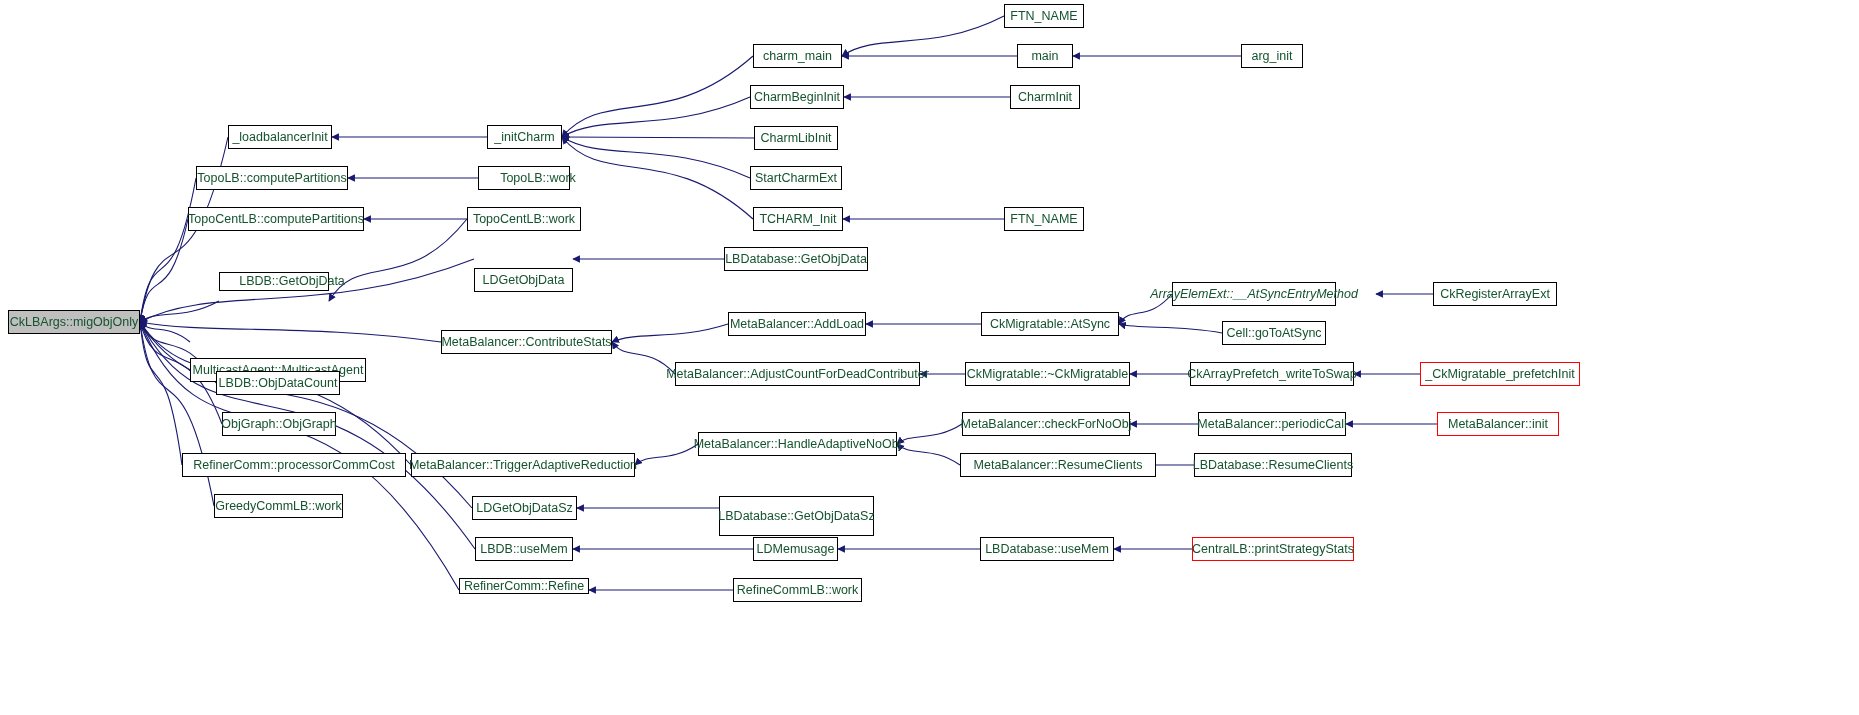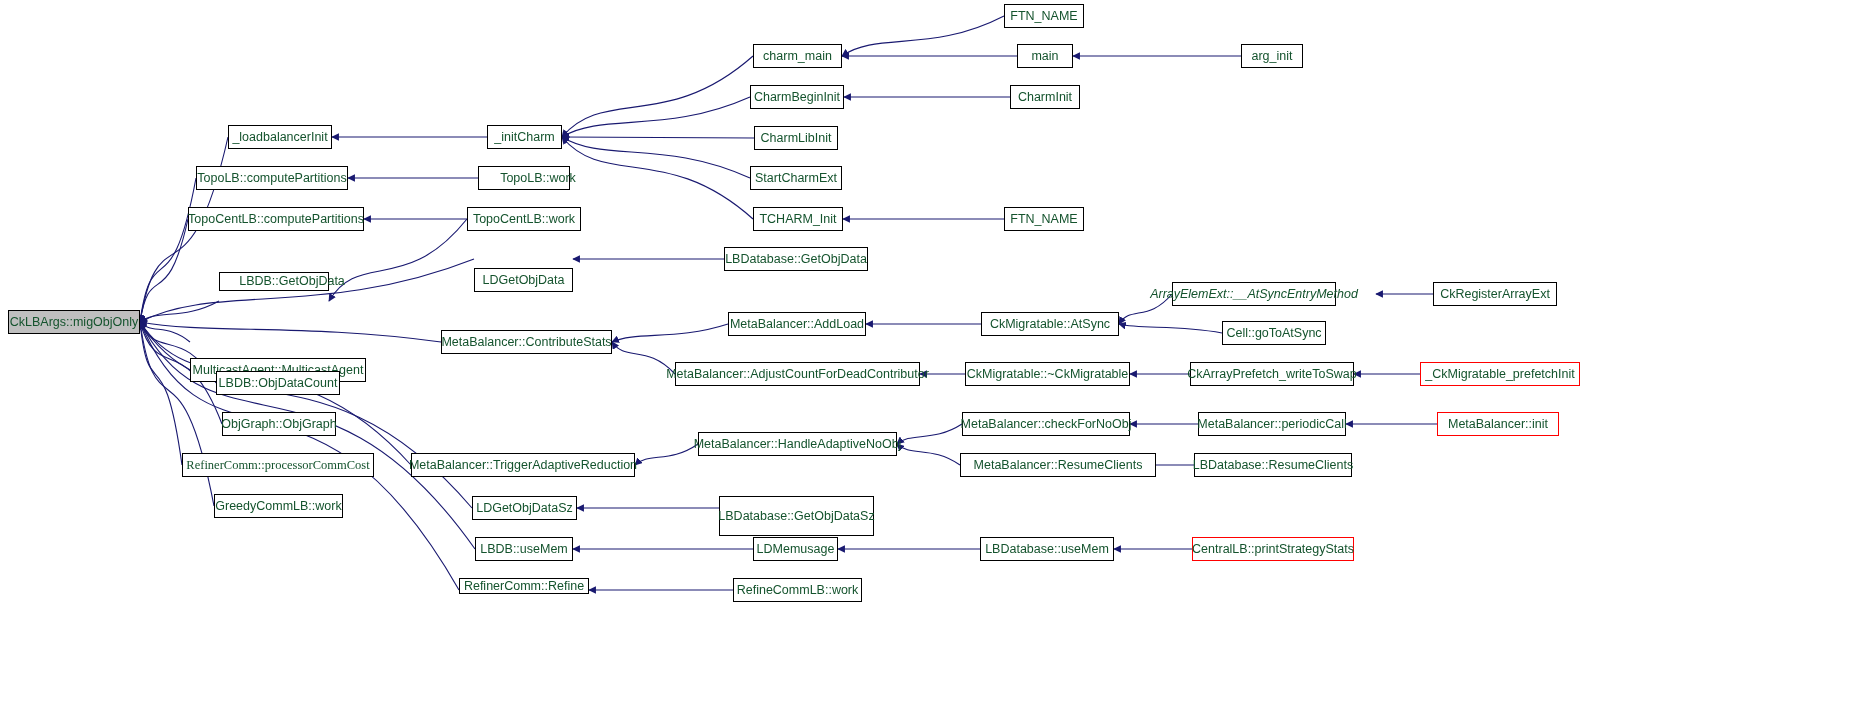--- a/index.html
+++ b/index.html
@@ -104,21 +104,21 @@
       <path d="M 1437 424 L 1346 424" fill="none" stroke="#191970" stroke-width="1.1" marker-end="url(#arrow)"></path>
     </svg>
 <div class="node root" style="left: 8px; top: 310px; width: 132px; height: 24px;">CkLBArgs::migObjOnly</div>
     <div class="node" style="left: 228px; top: 125px; width: 104px; height: 24px;">_loadbalancerInit</div>
     <div class="node" style="left: 196px; top: 166px; width: 152px; height: 24px;">TopoLB::computePartitions</div>
     <div class="node" style="left: 188px; top: 207px; width: 176px; height: 24px;">TopoCentLB::computePartitions</div>
     <div class="node" style="left: 219px; top: 272px; width: 110px; height: 19px; padding-left: 36px;">LBDB::GetObjData</div>
     <div class="node" style="left: 190px; top: 330px; width: 176px; height: 24px; margin-top: 28px;">MulticastAgent::MulticastAgent</div>
     <div class="node" style="left: 216px; top: 371px; width: 124px; height: 24px;">LBDB::ObjDataCount</div>
     <div class="node" style="left: 222px; top: 412px; width: 114px; height: 24px;">ObjGraph::ObjGraph</div>
-    <div class="node" style="left: 182px; top: 453px; width: 192px; height: 24px; font-family: Liberation Serif, serif;">RefinerComm::processorCommCost</div>
+    <div class="node" style="left: 182px; top: 453px; width: 224px; height: 24px;">RefinerComm::processorCommCost</div>
     <div class="node" style="left: 214px; top: 494px; width: 129px; height: 24px;">GreedyCommLB::work</div>
     <div class="node" style="left: 487px; top: 125px; width: 75px; height: 24px;">_initCharm</div>
     <div class="node" style="left: 478px; top: 166px; width: 92px; height: 24px; padding-left: 28px;">TopoLB::work</div>
     <div class="node" style="left: 467px; top: 207px; width: 114px; height: 24px;">TopoCentLB::work</div>
     <div class="node" style="left: 474px; top: 247px; width: 99px; height: 24px; margin-top: 21px;">LDGetObjData</div>
     <div class="node" style="left: 441px; top: 330px; width: 171px; height: 24px;">MetaBalancer::ContributeStats</div>
     <div class="node" style="left: 411px; top: 453px; width: 224px; height: 24px;">MetaBalancer::TriggerAdaptiveReduction</div>
     <div class="node" style="left: 472px; top: 496px; width: 105px; height: 24px;">LDGetObjDataSz</div>
     <div class="node" style="left: 475px; top: 537px; width: 98px; height: 24px;">LBDB::useMem</div>
     <div class="node" style="left: 459px; top: 578px; width: 130px; height: 16px;">RefinerComm::Refine</div>

